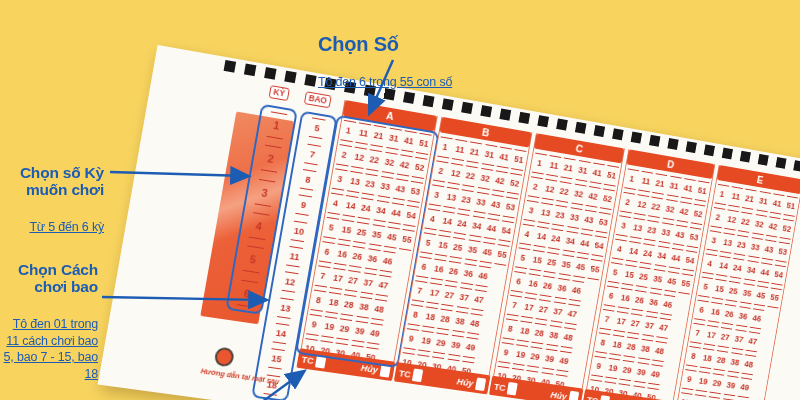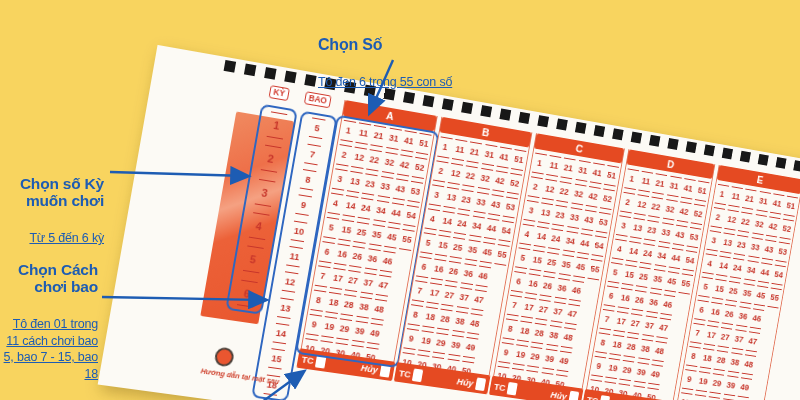--- a/index.html
+++ b/index.html
@@ -59,22 +59,22 @@
     border:2.5px solid #2e66c0; border-radius:8px; pointer-events:none;}
   #note-circle{position:absolute; left:112px; top:288px; width:15px; height:15px;
     border-radius:50%; background:#ea5630; border:2.5px solid #4a3f38;}
   #note-text{position:absolute; left:76px; top:310px; width:130px;
     font-size:7.5px; font-weight:bold; font-style:italic; color:#cf4430; text-align:center;}
   
   .ann{position:absolute; color:#1d5cb3; white-space:pre-line; letter-spacing:-0.2px;}
   .ann .t{font-weight:bold; font-size:15.5px; line-height:17px;}
   .ann .s{font-size:12.5px; line-height:16.5px; margin-top:3px;text-decoration:underline;}
   #ann-so{left:318px; top:18px; text-align:left;}
-  #ann-so .t{font-size:16px;}
-  #ann-ky{left:0px; top:157px; width:104px; text-align:right;}
+  #ann-so .t{font-size:20px;}
+  #ann-ky{left:0px; top:146px; width:104px; text-align:right;}
   #ann-bao{left:-22px; top:243px; width:120px; text-align:right;}
   #arrows{position:absolute; left:0; top:0; pointer-events:none;}
 </style>
 </head>
 <body>
 
 <div id="stage">
 
   <div id="ticket">
     <div id="marks">

